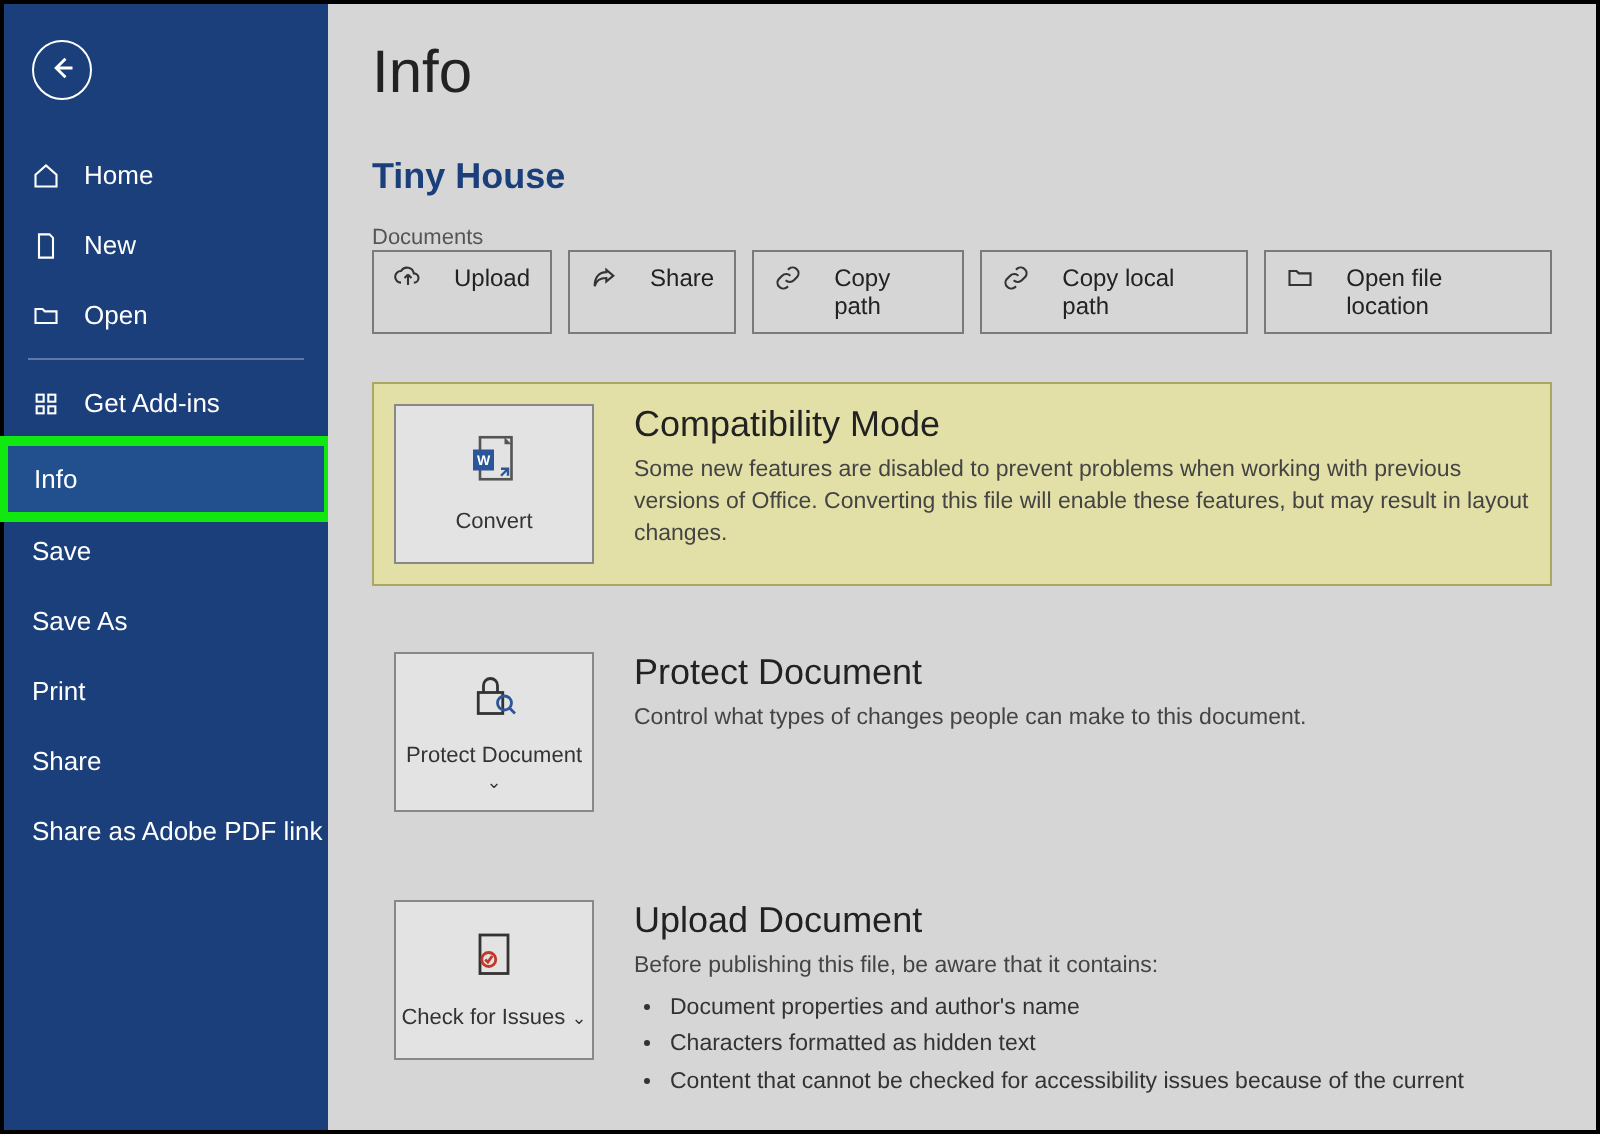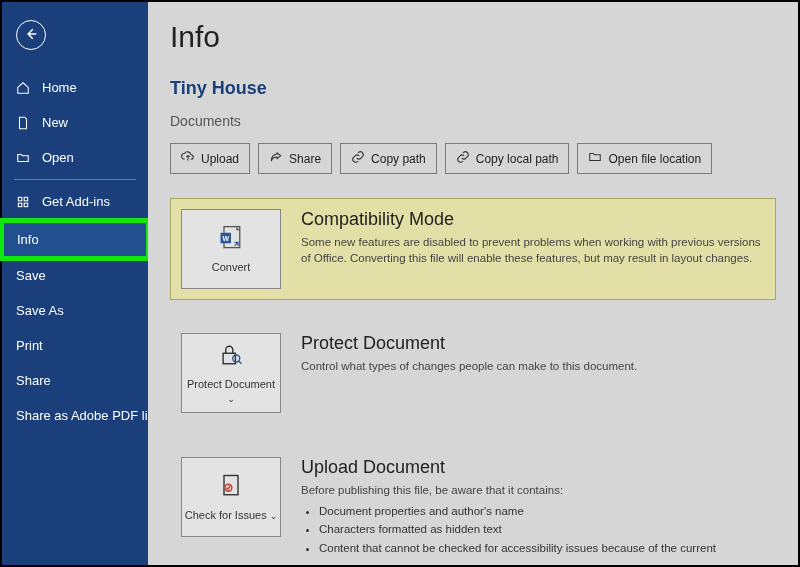--- a/index.html
+++ b/index.html
@@ -12,21 +12,21 @@
     position: relative;
   }
   .app {
     display: flex;
     width: 100%;
     height: 100%;
     border: 2px solid #000;
   }
   
   .sidebar {
-    width: 146px;
+    width: 162px;
     background: #1a3f7a;
     color: #fff;
     padding-top: 12px;
     font-size: 13px;
     flex-shrink: 0;
   }
   .back-btn {
     width: 30px; height: 30px;
     border: 1.5px solid #fff;
     border-radius: 50%;
@@ -75,33 +75,31 @@
     color: #222;
     margin-bottom: 24px;
   }
   .doc-title {
     font-size: 18px;
     color: #1a3f7a;
     font-weight: 600;
     margin-bottom: 14px;
   }
   .doc-sub {
-    font-size: 14px;
+    font-size: 11px;
     color: #555;
-    margin-bottom: 14px;
   }
   .btn-row {
     display: flex;
     gap: 8px;
     margin-bottom: 24px;
   }
   .tbtn {
     display: flex;
-    align-items: center;
-    gap: 6px;
+    gap: 16px;
     border: 1px solid #7a7a7a;
     background: #d6d6d6;
     padding: 6px 10px;
     font-size: 12px;
     color: #222;
     cursor: pointer;
   }
   .tbtn .icon svg { width: 14px; height: 14px; }
   
   .section {

